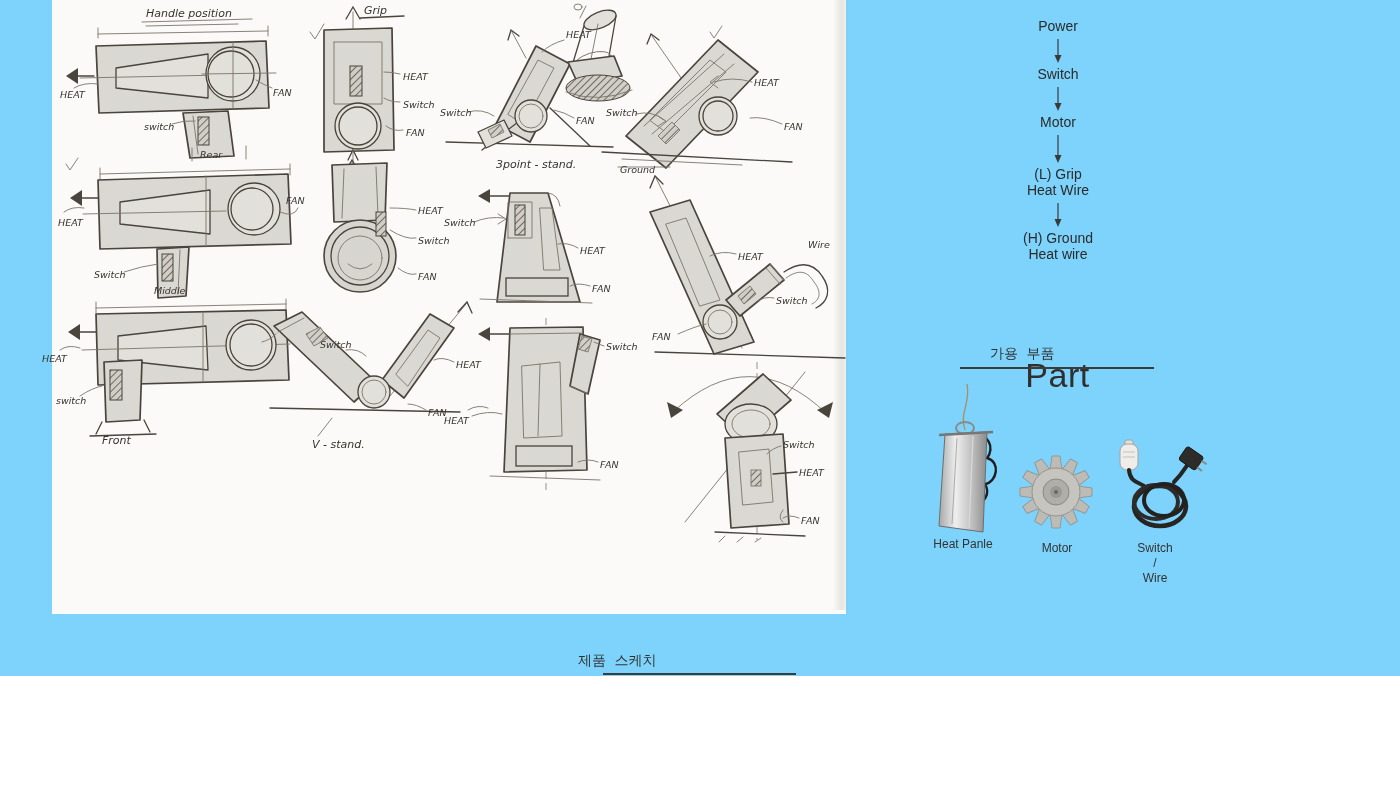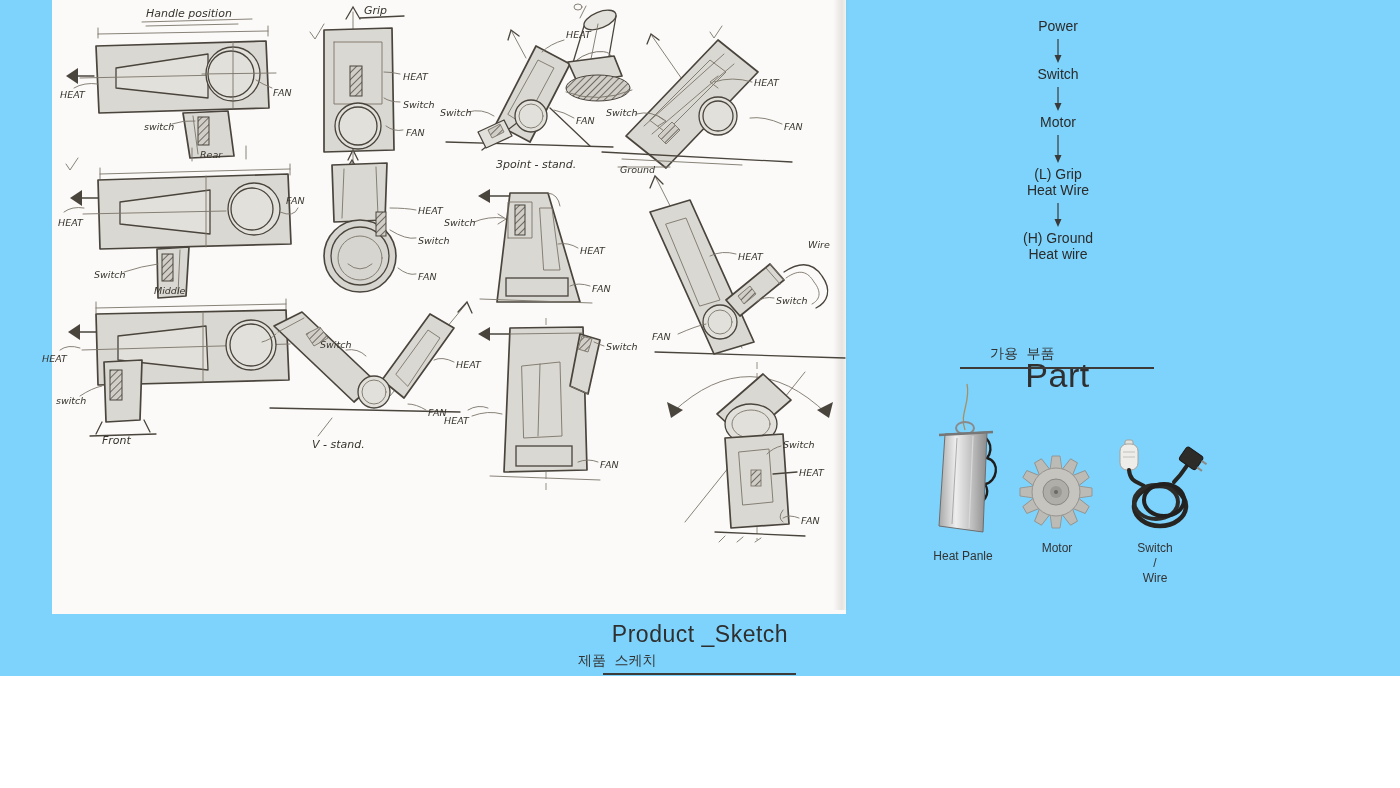--- a/index.html
+++ b/index.html
@@ -542,26 +542,25 @@
     <ellipse cx="48" cy="64" rx="22" ry="17" fill="none" stroke="#2e2c29" stroke-width="4"></ellipse>
     <ellipse cx="56" cy="62" rx="20" ry="16" fill="none" stroke="#232120" stroke-width="4"></ellipse>
     <path d="M66,44 C74,36 76,32 80,26" fill="none" stroke="#272522" stroke-width="4" stroke-linecap="round"></path>
     <g transform="rotate(35 82 22)">
       <rect x="72" y="12" width="20" height="16" rx="3" fill="#2e2c29" stroke="#1b1a18"></rect>
       <line x1="92" y1="16" x2="98" y2="16" stroke="#8c8a85" stroke-width="2"></line>
       <line x1="92" y1="24" x2="98" y2="24" stroke="#8c8a85" stroke-width="2"></line>
     </g>
   </svg>
 
-  <div class="abs part-label" style="left:924px;top:549px;width:78px;">Heat Panle</div>
+  <div class="abs part-label" style="left:924px;top:537px;width:78px;">Heat Panle</div>
   <div class="abs part-label" style="left:1026px;top:541px;width:62px;">Motor</div>
   <div class="abs part-label" style="left:1120px;top:541px;width:70px;">
     <div>Switch</div>
     <div>/</div>
     <div>Wire</div>
   </div>
 
   
-  <div class="abs sec-title" style="left:590px;top:621px;width:220px;font-size:23px;">Product _Sketch</div>
   <div class="abs sec-sub" style="left:578px;top:652px;width:220px;">제품 스케치</div>
   <div class="abs rule" style="left:603px;top:673px;width:193px;"></div>
 
 </div>
 
 </body></html>

